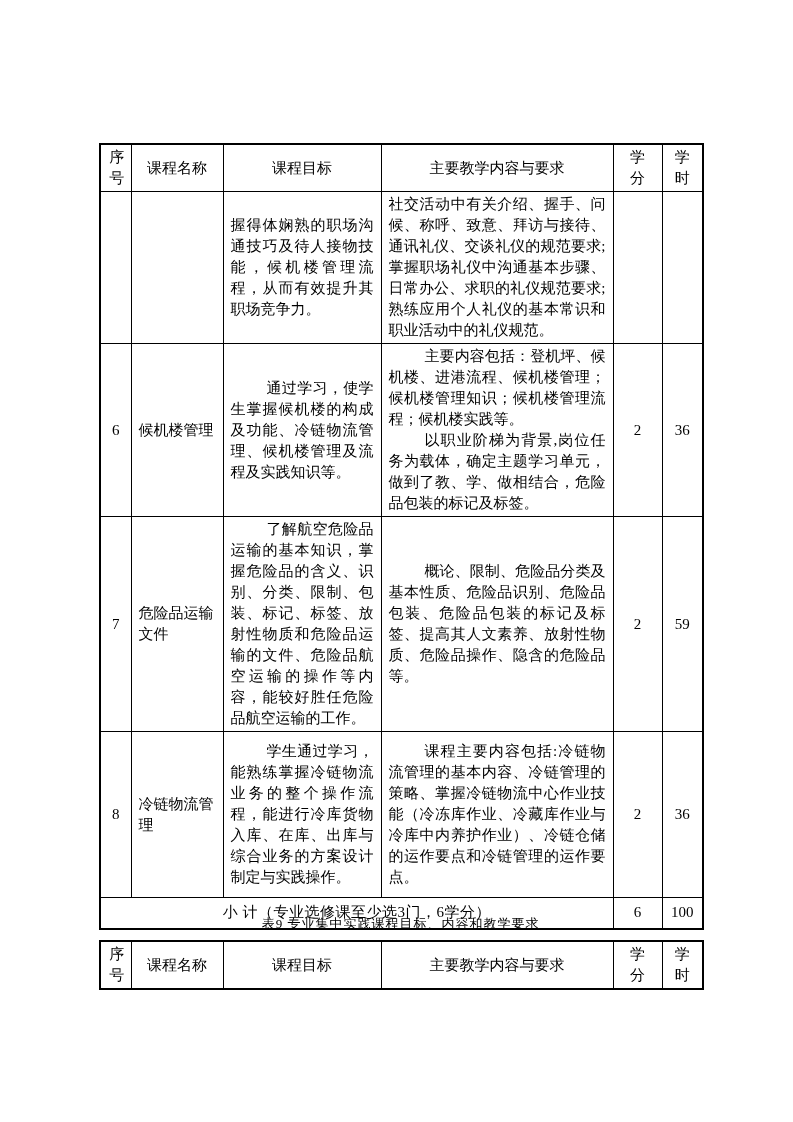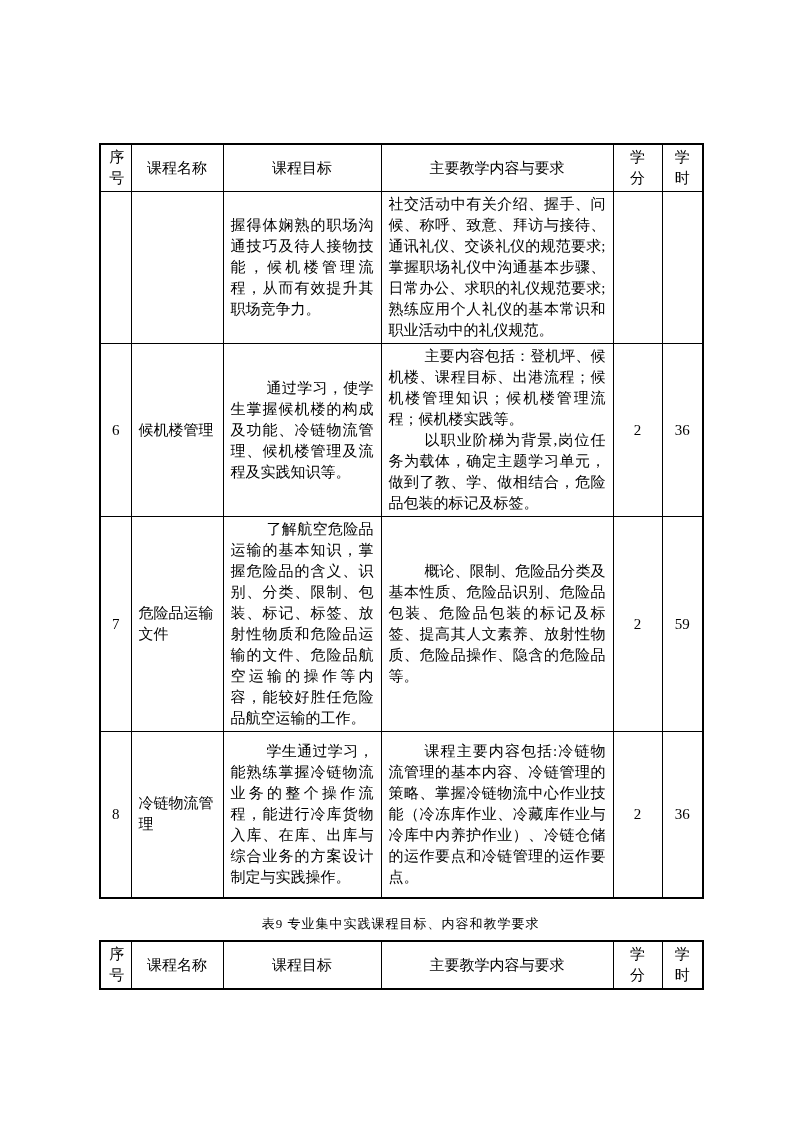--- a/index.html
+++ b/index.html
@@ -139,21 +139,21 @@
       <td class="num"></td>
     </tr>
 
     <tr style="height:167px">
       <td class="num">6</td>
       <td class="name">候机楼管理</td>
       <td>
         <p class="p ind">通过学习，使学生掌握候机楼的构成及功能、冷链物流管理、候机楼管理及流程及实践知识等。</p>
       </td>
       <td>
-        <p class="p ind">主要内容包括：登机坪、候机楼、课程目标、出港流程；候机楼管理知识；候机楼管理流程；候机楼实践等。</p>
+        <p class="p ind">主要内容包括：登机坪、候机楼、进港流程、候机楼管理；候机楼管理知识；候机楼管理流程；候机楼实践等。</p>
         <p class="p ind">以职业阶梯为背景,岗位任务为载体，确定主题学习单元，做到了教、学、做相结合，危险品包装的标记及标签。</p>
       </td>
       <td class="num">2</td>
       <td class="num">36</td>
     </tr>
 
     <tr style="height:215px">
       <td class="num">7</td>
       <td class="name">危险品运输文件</td>
       <td>
@@ -172,20 +172,25 @@
       <td>
         <p class="p ind">学生通过学习，能熟练掌握冷链物流业务的整个操作流程，能进行冷库货物入库、在库、出库与综合业务的方案设计制定与实践操作。</p>
       </td>
       <td>
         <p class="p ind">课程主要内容包括:冷链物流管理的基本内容、冷链管理的策略、掌握冷链物流中心作业技能（冷冻库作业、冷藏库作业与冷库中内养护作业）、冷链仓储的运作要点和冷链管理的运作要点。</p>
       </td>
       <td class="num">2</td>
       <td class="num">36</td>
     </tr>
 
+    <tr style="height:31px">
+      <td class="subtotal-label" colspan="4">小 计（专业选修课至少选3门，6学分）</td>
+      <td class="num">6</td>
+      <td class="num">100</td>
+    </tr>
   </tbody>
     </table>
 
   <div class="caption">表9 专业集中实践课程目标、内容和教学要求</div>
 
   <table class="doc t2">
     <colgroup>
       <col style="width:31px">
         <col style="width:92px">
         <col style="width:158px">

